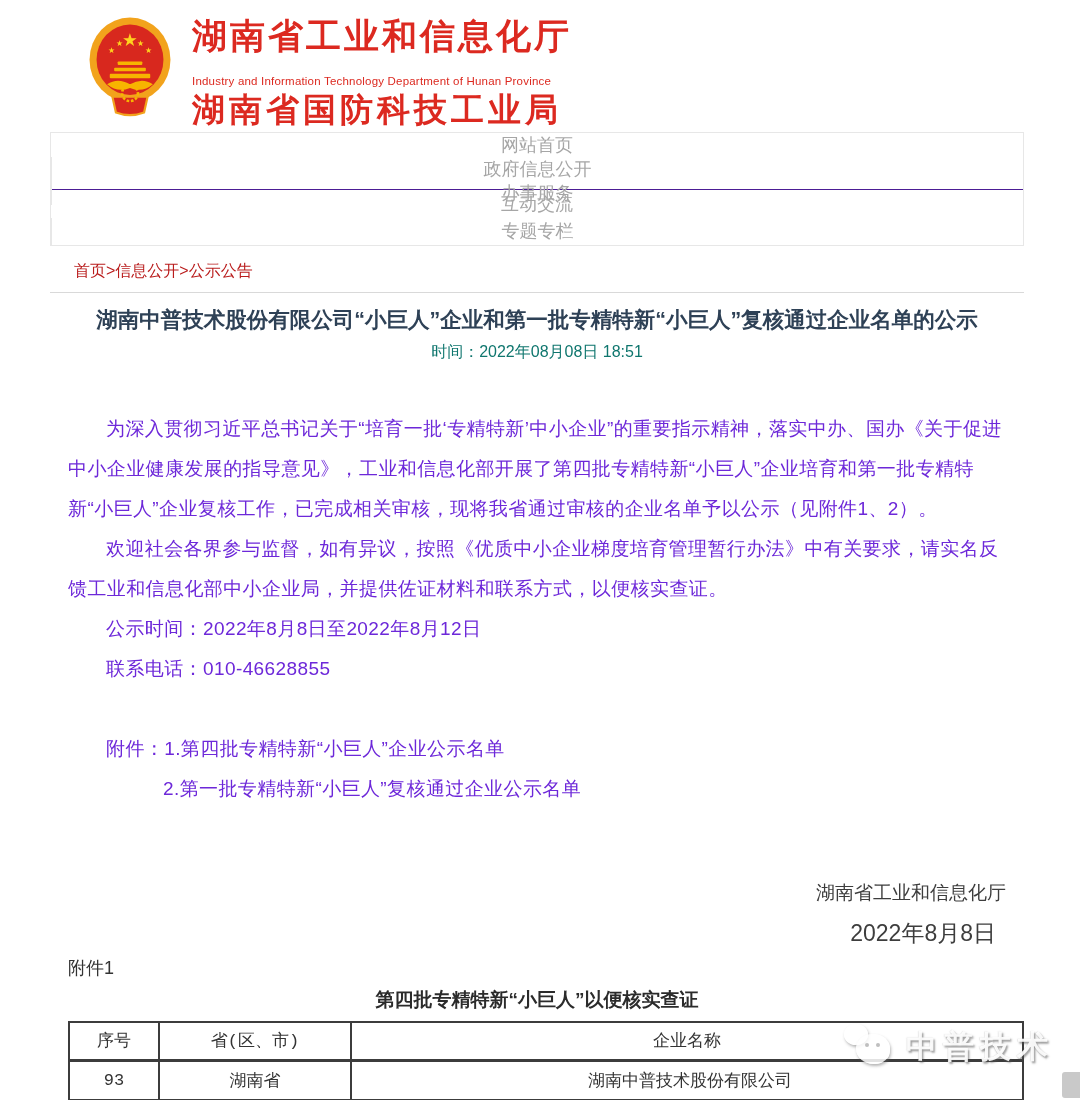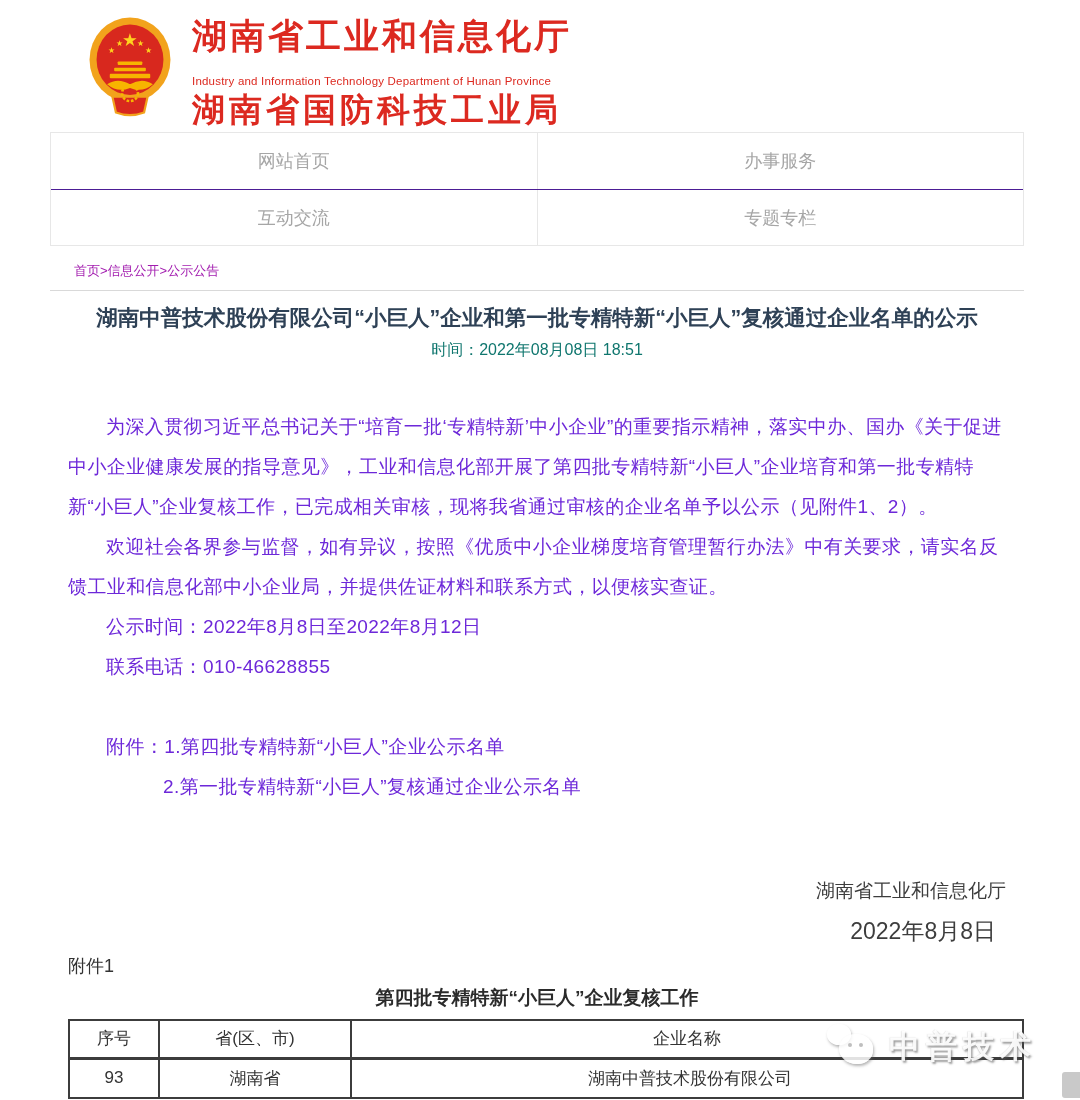--- a/index.html
+++ b/index.html
@@ -32,36 +32,36 @@
   .org-cn2 {
     font-size: 33px; font-weight: bold; color: #dc2920;
     letter-spacing: 4px; line-height: 38px; margin-top: 2px;
   }
   
   .main-nav {
     margin: 2px 50px 0 50px;
     width: 974px;
     border: 1px solid #e7e7e7;
   }
-  .nav-row { display: flex; height: 56px; }
+  .nav-row { display: flex; height: 56px; flex-direction: column; }
   .nav-row + .nav-row { border-top: 1px solid #4c1d95; }
   .nav-cell {
     flex: 1;
     display: flex; align-items: center; justify-content: center;
     font-size: 18px; color: #a6a6a6;
     cursor: pointer;
   }
   .nav-cell + .nav-cell { border-left: 1px solid #e7e7e7; }
   
   .breadcrumb-bar {
     margin: 0 50px; width: 974px;
     padding: 15px 0 10px 24px;
     border-bottom: 1px solid #d9d9d9;
   }
-  .breadcrumb { font-size: 13px; color: #a21caf; cursor: pointer; }
+  .breadcrumb { font-size: 16px; color: #b91c1c; cursor: pointer; }
   
   .article { margin: 0 50px; width: 974px; }
   .article-title {
     margin-top: 13px;
     text-align: center;
     font-size: 21.5px; font-weight: bold; color: #2e4156;
     white-space: nowrap;
     line-height: 28px;
   }
   .article-time {
@@ -100,30 +100,31 @@
     margin: 8px 0 0 18px;
     width: 956px;
     border-collapse: collapse;
     table-layout: fixed;
   }
   .annex-table th, .annex-table td {
     border: 2px solid #3c3c3c;
     font-size: 17px; color: #333333;
     text-align: center;
     font-weight: normal;
+    font-family: Liberation Mono, monospace;
   }
   .annex-table th { height: 38px; border-bottom-width: 3px; }
   .annex-table td { height: 40px; }
   .col-seq { width: 90px; }
   .col-prov { width: 192px; }
   .cell-company { text-align: left; padding-left: 6px; }
   
   .watermark {
     position: absolute;
-    top: 1024px; right: 43px;
+    top: 1024px; right: 26px;
     display: flex; align-items: center;
     pointer-events: none;
   }
   .wm-icon { width: 52px; height: 46px; position: relative; margin-right: 10px; }
   .wm-bubble-big {
     position: absolute; left: 12px; top: 10px;
     width: 34px; height: 30px;
     border-radius: 50% 50% 46% 54%;
     background: rgba(255,255,255,0.85);
     box-shadow: 1px 2px 3px rgba(90,90,90,0.45);
@@ -179,20 +180,21 @@
   <div class="org-text">
     <div class="org-cn1">湖南省工业和信息化厅</div>
     <div class="org-en">Industry and Information Technology Department of Hunan Province</div>
     <div class="org-cn2">湖南省国防科技工业局</div>
   </div>
 </header>
 
 <nav class="main-nav">
   <div class="nav-row">
     <div class="nav-cell">网站首页</div>
+    <div class="nav-cell">政府信息公开</div>
     <div class="nav-cell">办事服务</div>
   </div>
   <div class="nav-row">
     <div class="nav-cell">互动交流</div>
     <div class="nav-cell">专题专栏</div>
   </div>
 </nav>
 
 <div class="breadcrumb-bar">
   <span class="breadcrumb">首页&gt;信息公开&gt;公示公告</span>
@@ -212,21 +214,21 @@
     <p class="attach-line2"><span>2.第一批专精特新“小巨人”复核通过企业公示名单</span></p>
   </div>
 
   <div class="signature">
     <div class="sig-org">湖南省工业和信息化厅</div>
     <div class="sig-date">2022年8月8日</div>
   </div>
 
   <div class="annex-label">附件1</div>
 
-  <div class="table-title">第四批专精特新“小巨人”企业复核工作</div>
+  <div class="table-title">第四批专精特新“小巨人”以便核实查证</div>
 
   <table class="annex-table">
     <thead>
       <tr>
         <th class="col-seq">序号</th>
         <th class="col-prov">省(区、市)</th>
         <th>企业名称</th>
       </tr>
     </thead>
     <tbody>

